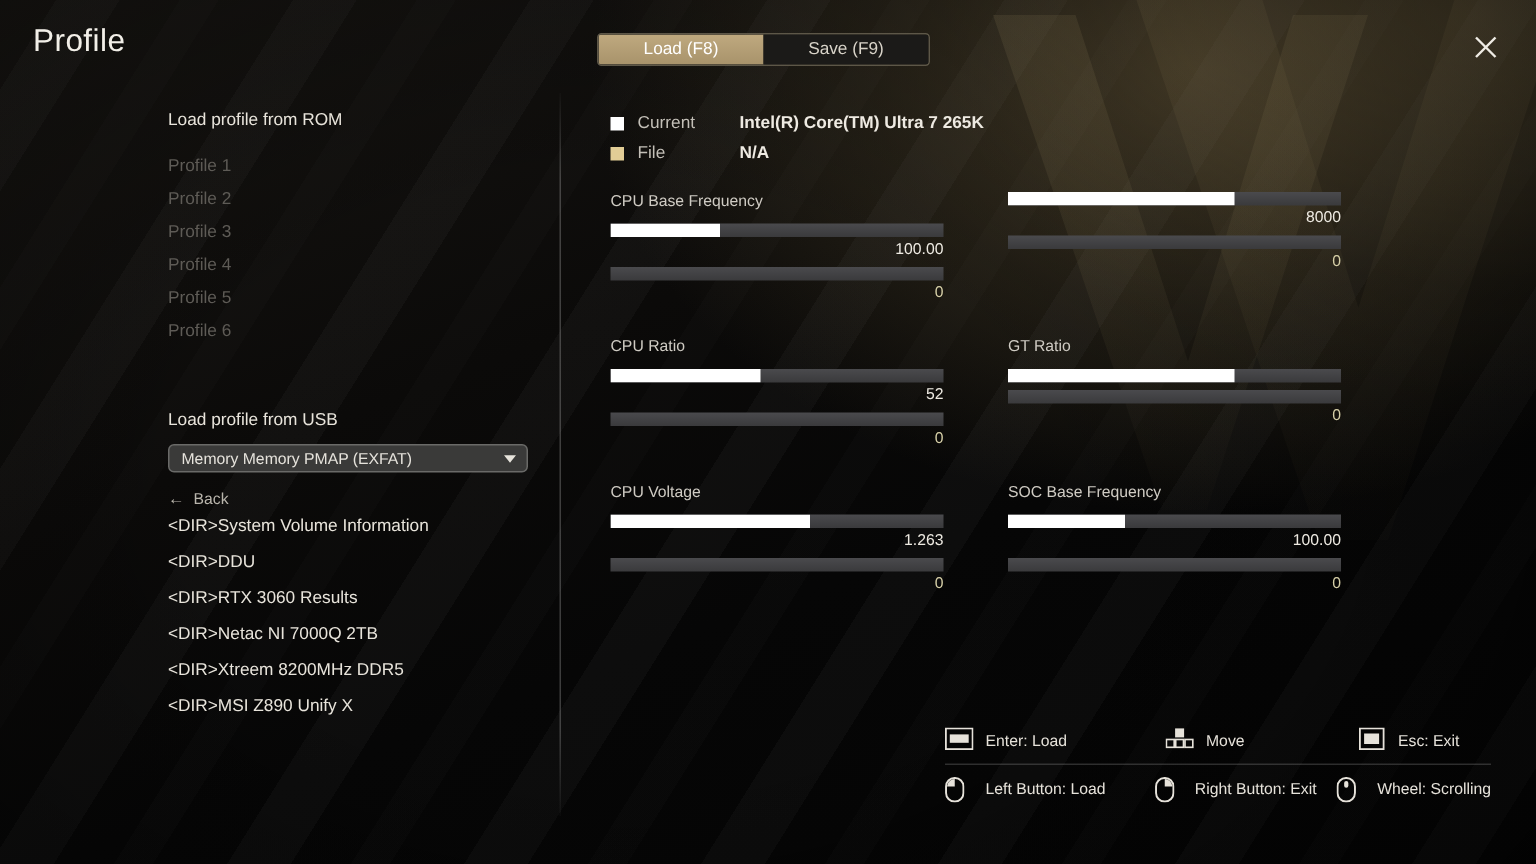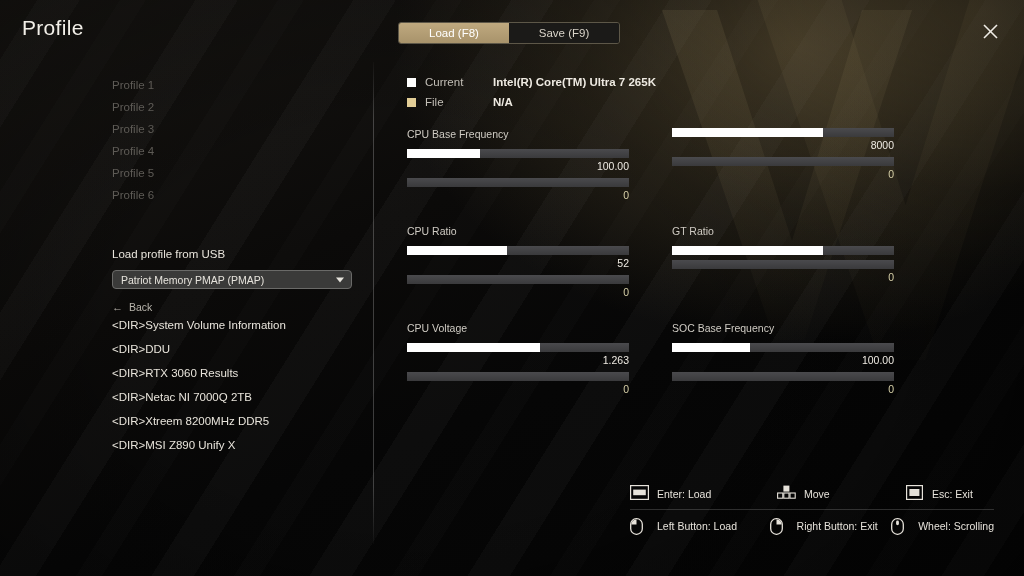--- a/index.html
+++ b/index.html
@@ -283,32 +283,33 @@
         <svg width="17" height="17" viewBox="0 0 17 17">
           <line x1="2" y1="2" x2="15" y2="15" stroke="#efece5" stroke-width="1.6"></line>
           <line x1="15" y1="2" x2="2" y2="15" stroke="#efece5" stroke-width="1.6"></line>
         </svg>
       </span>
     </div>
 
     <div class="divider-v"></div>
 
     <div class="left-panel">
+      <div class="sec-head">Load profile from ROM</div>
 
       <div class="profile-item">Profile 1</div>
       <div class="profile-item">Profile 2</div>
       <div class="profile-item">Profile 3</div>
       <div class="profile-item">Profile 4</div>
       <div class="profile-item">Profile 5</div>
       <div class="profile-item">Profile 6</div>
 
       <div class="usb-head">Load profile from USB</div>
 
       <div class="usb-select">
-        <span class="val">Patriot Memory PMAP (PMAP)</span>
+        <span class="val">Memory Memory PMAP (EXFAT)</span>
         <span class="chev"></span>
       </div>
 
       <div class="back-row">
         <span class="arr">←</span>
         <span>Back</span>
       </div>
 
       <div class="file-item">&lt;DIR&gt;System Volume Information</div>
       <div class="file-item">&lt;DIR&gt;DDU</div>

